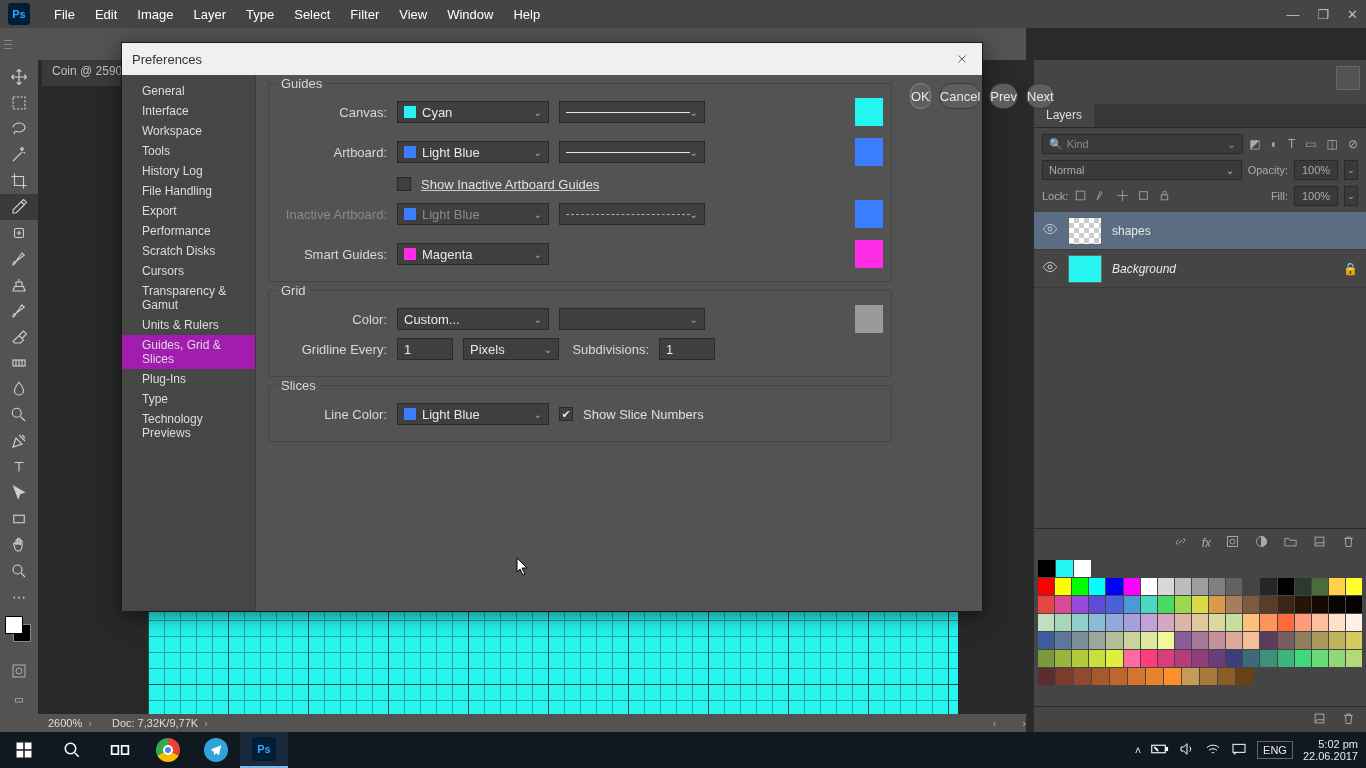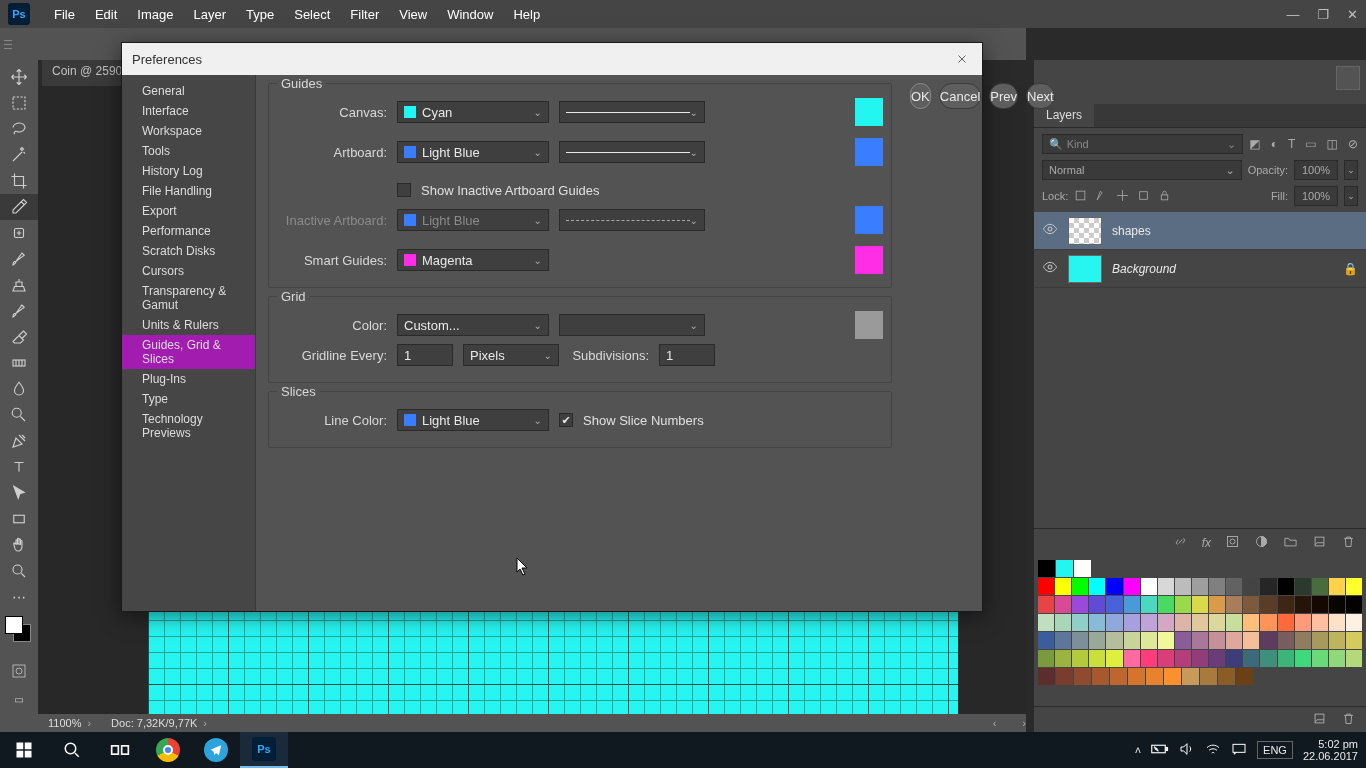--- a/index.html
+++ b/index.html
@@ -289,21 +289,21 @@
     <div class="doctab">Coin @ 2590% (BG, RGB/8) *</div>
     <div class="doctab">named Basic @ 1600% (shapes, RGB/8) *</div>
   </div>
 
   <div class="canvas">
     <div class="gridcanvas"></div>
   </div>
 
   <div class="statusbar">
     <div class="seg">
-        <span>1100%</span>
+        <span>2600%</span>
         <span class="chev">›</span>
       </div>
     <div class="seg">
         <span>Doc: 7,32K/9,77K</span>
         <span class="chev">›</span>
       </div>
     <div style="margin-left:auto; margin-right:6px;" class="chev">‹</div>
     <div class="chev">›</div>
   </div>
 
@@ -599,21 +599,21 @@
               <span class="cs-swatch" style="background:#3a7dff;"></span>
               <span>Light Blue</span>
                 <span class="cs-chev">⌄</span>
             </div>
             <div class="line-select">
                 <div class="line-solid"></div>
                 <span class="cs-chev">⌄</span>
               </div>
             <div class="big-swatch" style="background:#3a7dff;"></div>
           </div>
-          <div class="form-row" style="margin-top:8px;">
+          <div class="form-row" style="margin-top:2px;text-decoration:underline;">
             <span class="form-label"></span>
             <div class="checkbox"></div>
             <span style="color:#e0e0e0; font-size:13px;">Show Inactive Artboard Guides</span>
           </div>
           <div class="form-row">
             <span class="form-label dim">Inactive Artboard:</span>
             <div class="color-select dim">
               <span class="cs-swatch" style="background:#3a7dff;"></span>
               <span>Light Blue</span>
                 <span class="cs-chev">⌄</span>

